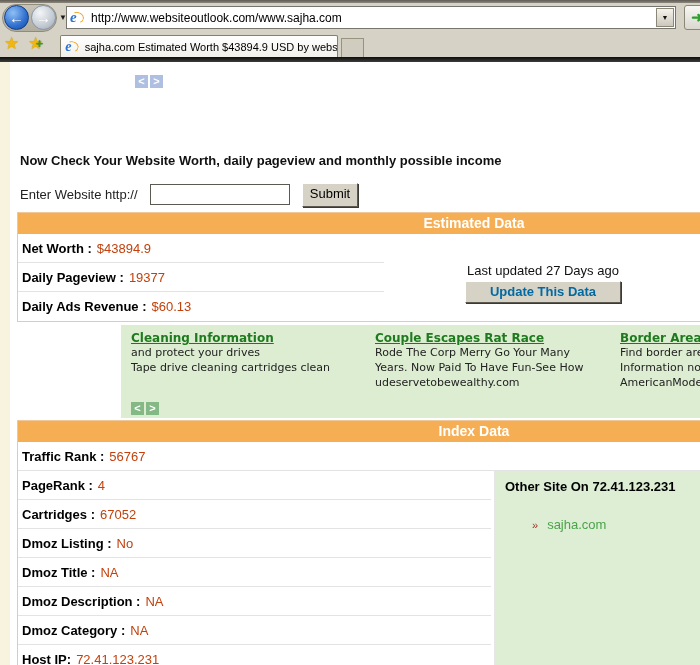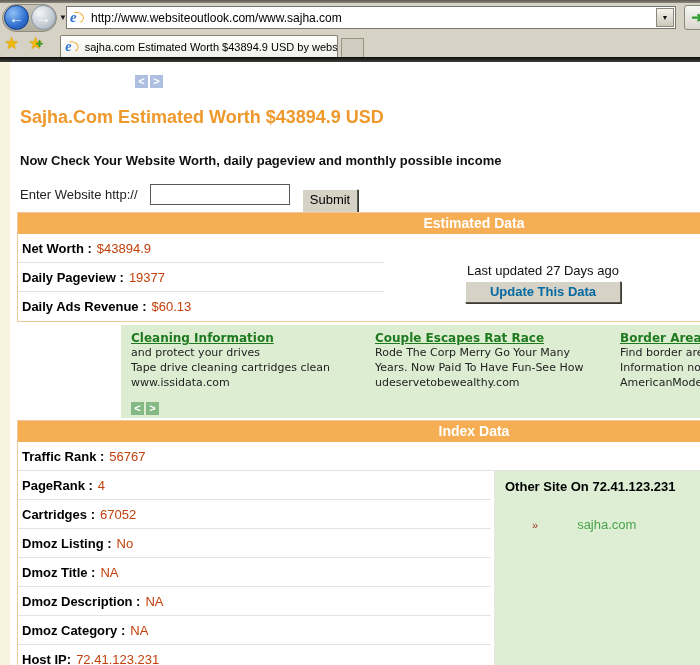--- a/index.html
+++ b/index.html
@@ -64,21 +64,21 @@
 
   .page-heading { position:absolute; left:3px; top:45px; font-size:18px; font-weight:bold;
     color:#ef992c; white-space:nowrap; }
   .page-subheading { position:absolute; left:3px; top:91px; font-size:13px; font-weight:bold;
     color:#111; white-space:nowrap;text-align:right; }
 
   .search-form { position:absolute; left:3px; top:121px; height:24px; font-size:13px; color:#222; }
   .form-label { position:absolute; left:0; top:4px; white-space:nowrap; }
   .website-input { position:absolute; left:130px; top:1px; width:140px; height:21px;
     border:1px solid #5a5a52; font-size:12px; padding:0 3px; background:#fff; }
-  .submit-btn { position:absolute; left:282px; top:6px; width:56px; height:24px;
+  .submit-btn { position:absolute; left:282px; top:0; width:56px; height:24px;
     background:#d6d2c6; border:1px solid; border-color:#ffffff #5c5950 #5c5950 #ffffff;
     box-shadow:1px 1px 0 #3c3a34; font-size:13px; color:#000; line-height:20px; text-align:center;
     cursor:default; font-family:"Liberation Sans", sans-serif; }
 
   .data-table { position:absolute; left:0; width:914px; border:1px solid #eec89a; background:#fff; }
   .est-table { top:150px; }
   .idx-table { top:358px; height:312px; border-bottom:none; }
   .bar { height:21px; background:#f6ae54; color:#fff; font-weight:bold; font-size:14px;
     text-align:center; line-height:21px; }
   .data-row { position:relative; height:29px; line-height:29px; padding-left:4px;
@@ -107,21 +107,21 @@
     color:#1f7a1f; text-decoration:underline; cursor:default; }
   .ad-line { font-family:"DejaVu Sans", sans-serif; font-size:11px; color:#222; line-height:15px; }
   .pager-ads { position:absolute; left:10px; top:77px; }
   .pager-ads .pg { background:#84b884; }
 
   .green-box { position:absolute; left:476px; top:50px; width:438px; height:262px;
     background:#ddeed5; border-left:1px solid #e6e6e6; }
   .other-title { margin:8px 0 0 10px; font-size:13px; font-weight:bold; color:#000; }
   .other-item { margin:23px 0 0 37px; font-size:13px; }
   .bullet-icon { color:#a03325; font-size:11px; margin-right:9px; }
-  .site-link { color:#4aa34a; cursor:default;margin-left:30px; }
+  .site-link { color:#4aa34a; cursor:default; }
 </style>
 </head>
 <body>
 
 <div id="viewport">
 
   <div class="chrome">
     <div class="chrome-top-edge"></div>
 
     <div class="toolbar1">
@@ -162,21 +162,20 @@
   <div class="page">
     <div class="left-strip"></div>
 
     <div class="content">
 
       <div class="pager pager-top">
         <span class="pg">&lt;</span>
         <span class="pg">&gt;</span>
       </div>
 
-      <div class="page-heading">Sajha.Com Estimated Worth $43894.9 USD</div>
       <div class="page-subheading">Now Check Your Website Worth, daily pageview and monthly possible income</div>
 
       <div class="search-form">
         <span class="form-label">Enter Website http://</span>
         <input class="website-input" type="text" value="" style="">
         <div class="submit-btn">Submit</div>
       </div>
 
       <div class="data-table est-table">
         <div class="bar">Estimated Data</div>
@@ -193,21 +192,20 @@
           <div class="upd-text">Last updated 27 Days ago</div>
           <div class="upd-btn">Update This Data</div>
         </div>
       </div>
 
       <div class="ads-box">
         <div class="ad-col ad-col-0">
           <div class="ad-title">Cleaning Information</div>
           <div class="ad-line">and protect your drives</div>
           <div class="ad-line">Tape drive cleaning cartridges clean</div>
-          <div class="ad-line">www.issidata.com</div>
         </div>
         <div class="ad-col ad-col-1">
           <div class="ad-title">Couple Escapes Rat Race</div>
           <div class="ad-line">Rode The Corp Merry Go Your Many</div>
           <div class="ad-line">Years. Now Paid To Have Fun-See How</div>
           <div class="ad-line">udeservetobewealthy.com</div>
         </div>
         <div class="ad-col ad-col-2">
           <div class="ad-title">Border Area Rug</div>
           <div class="ad-line">Find border area ru</div>

